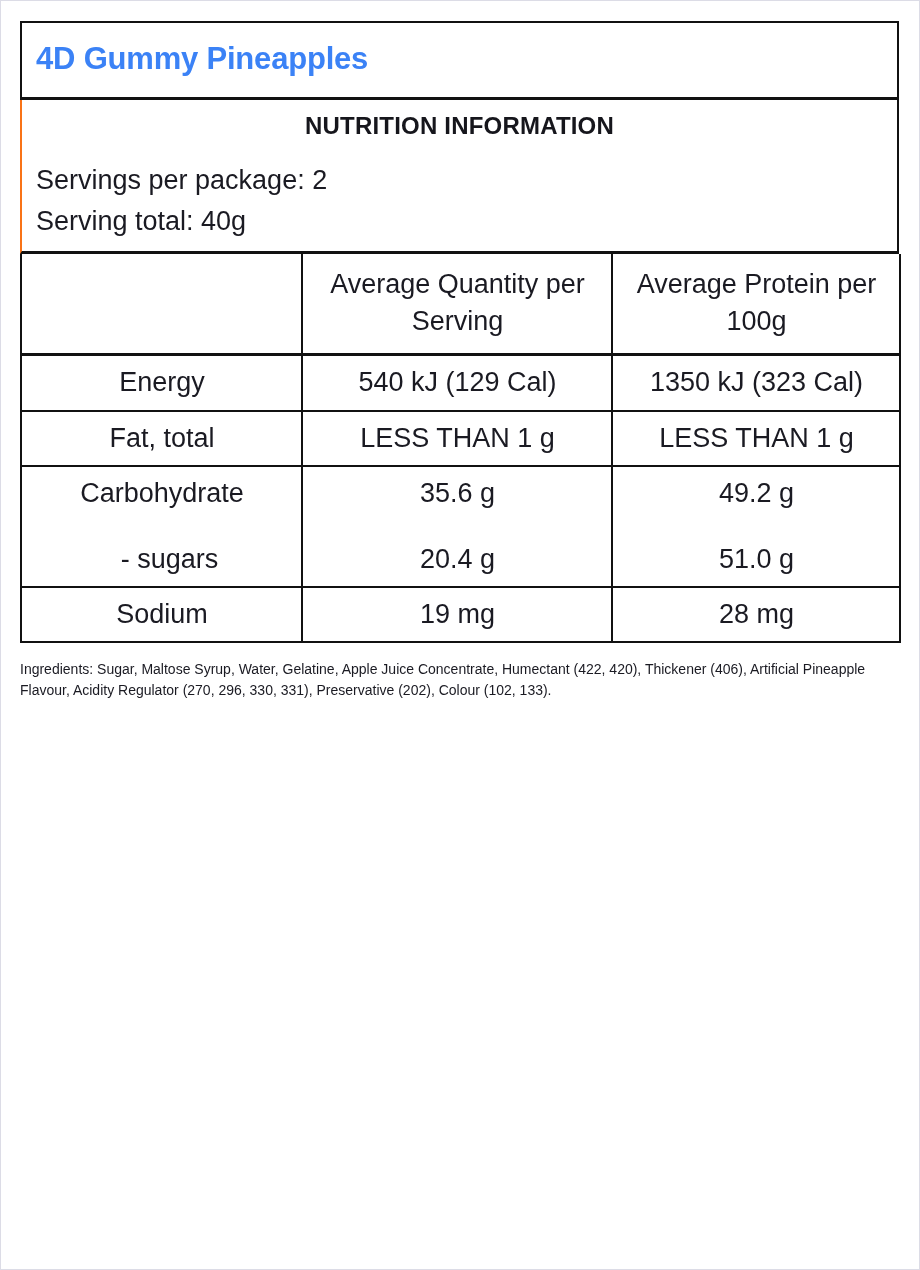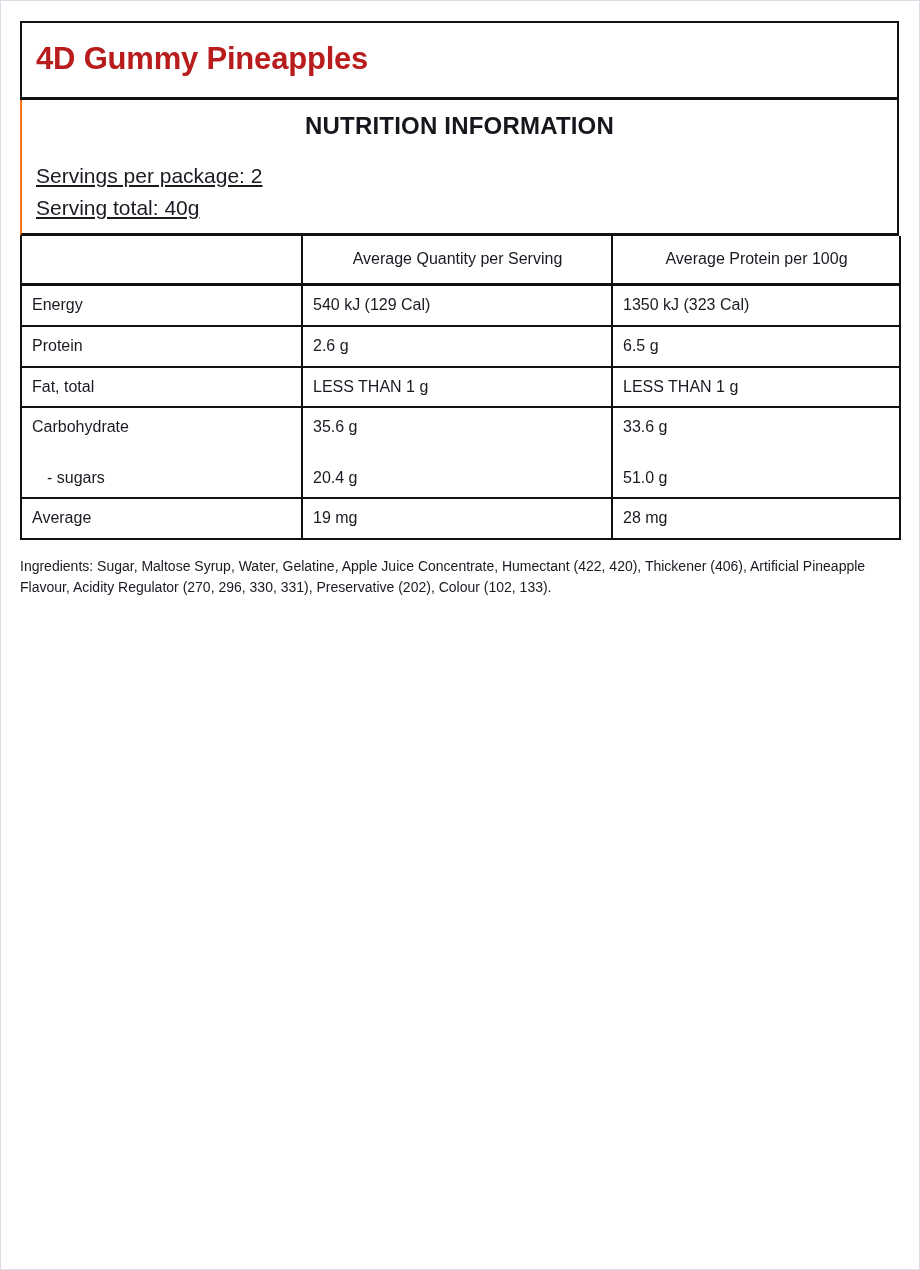--- a/index.html
+++ b/index.html
@@ -42,81 +42,81 @@
     border-bottom-width: 3px;
     box-sizing: border-box;
     padding: 18px 14px 20px 14px;
   }
   .product-title {
     margin: 0;
     font-size: 31px;
     font-weight: bold;
     line-height: 1.15;
     letter-spacing: -0.2px;
-    color: #b91c1c;
+    color: #3b82f6;
   }
 
   
   .nip-head {
     border-left: 2px solid #f97316;
     border-right: 2px solid #111111;
     border-bottom: 3px solid #111111;
     box-sizing: border-box;
     padding: 12px 12px 8px 12px;
   }
   .nip-heading {
     margin: 0 0 20px 0;
     text-align: center;
     font-size: 24px;
     font-weight: bold;
     letter-spacing: 0.2px;
     color: #16161c;
   }
   .serving-line {
-    font-size: 21px;
+    font-size: 27px;
     line-height: 1.55;
     color: #1a1a22;
     padding-left: 2px;
-    text-decoration: underline;
   }
 
   
   table.nip {
     border-collapse: collapse;
     width: 879px;
     table-layout: fixed;
   }
   table.nip col.c-name  { width: 281px; }
   table.nip col.c-serve { width: 310px; }
   table.nip col.c-100   { width: 288px; }
 
   table.nip th,
   table.nip td {
     border: 2px solid #111111;
     box-sizing: border-box;
     vertical-align: top;
     font-weight: normal;
-    font-size: 16px;
+    font-size: 27px;
     color: #1a1a22;
     padding: 8px 9px 9px 10px;
     line-height: 1.35;
   }
   table.nip thead th {
     text-align: center;
     padding-top: 12px;
     padding-bottom: 14px;
     border-bottom-width: 3px;
     border-top-width: 0;
   }
   table.nip thead th.blank-head {
     border-top-width: 0;
   }
   table.nip tbody td {
     border-top-width: 0;
     border-bottom-width: 2px;
+    text-align: center;
   }
   table.nip tbody tr:last-child td {
     border-bottom-width: 2px;
   }
   .cell-sub {
     margin-top: 29px;
   }
   .sub-label {
     padding-left: 15px;
   }
@@ -157,47 +157,42 @@
           <th class="blank-head"></th>
           <th>Average Quantity per Serving</th>
           <th>Average Protein per 100g</th>
         </tr>
       </thead>
       <tbody>
         <tr>
           <td>Energy</td>
           <td>540 kJ (129 Cal)</td>
           <td>1350 kJ (323 Cal)</td>
-        </tr>
-        <tr>
-          <td>Protein</td>
-          <td>2.6 g</td>
-          <td>6.5 g</td>
         </tr>
         <tr>
           <td>Fat, total</td>
           <td>LESS THAN 1 g</td>
           <td>LESS THAN 1 g</td>
         </tr>
         <tr>
           <td>
             <div>Carbohydrate</div>
             <div class="cell-sub sub-label">- sugars</div>
           </td>
           <td>
             <div>35.6 g</div>
             <div class="cell-sub">20.4 g</div>
           </td>
           <td>
-            <div>33.6 g</div>
+            <div>49.2 g</div>
             <div class="cell-sub">51.0 g</div>
           </td>
         </tr>
         <tr>
-          <td>Average</td>
+          <td>Sodium</td>
           <td>19 mg</td>
           <td>28 mg</td>
         </tr>
       </tbody>
     </table>
 
     <p class="ingredients">Ingredients: Sugar, Maltose Syrup, Water, Gelatine, Apple Juice Concentrate, Humectant (422, 420), Thickener (406), Artificial Pineapple Flavour, Acidity Regulator (270, 296, 330, 331), Preservative (202), Colour (102, 133).</p>
 
   </div>
 </div>

